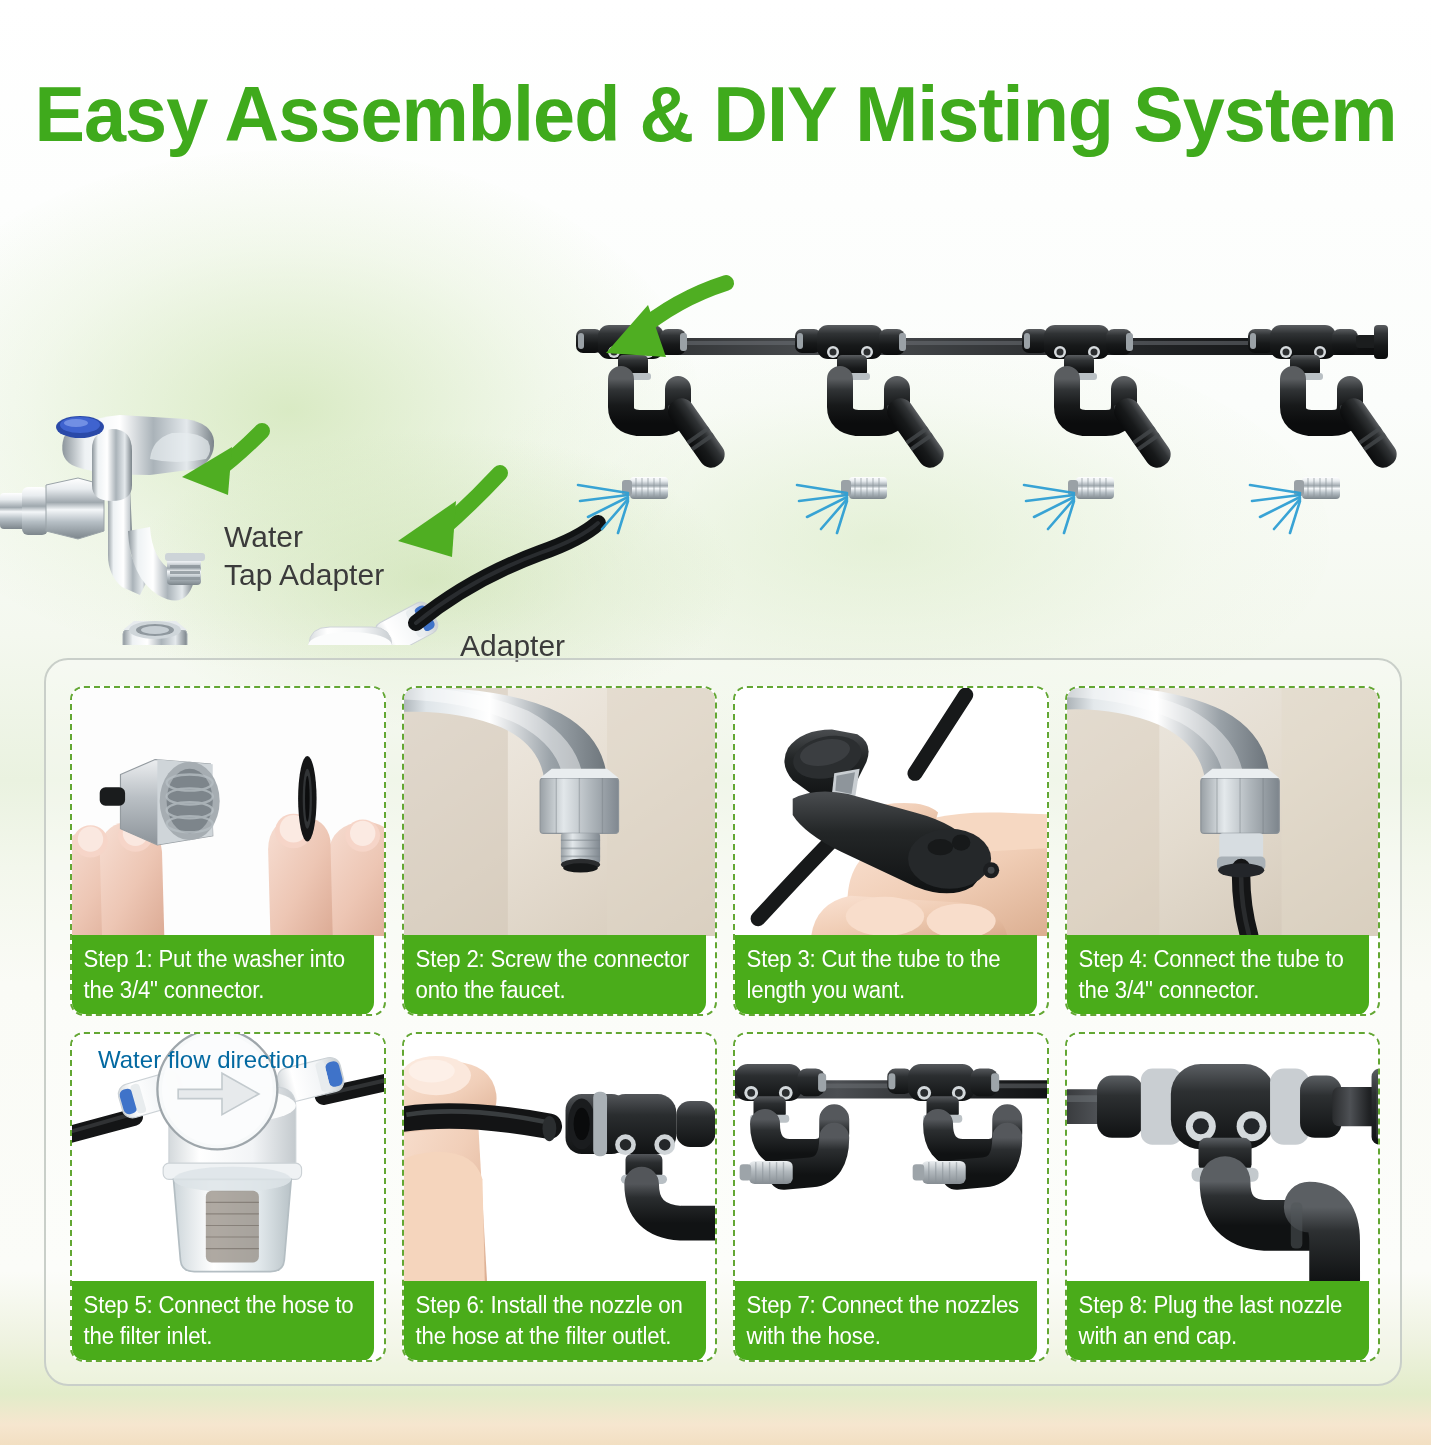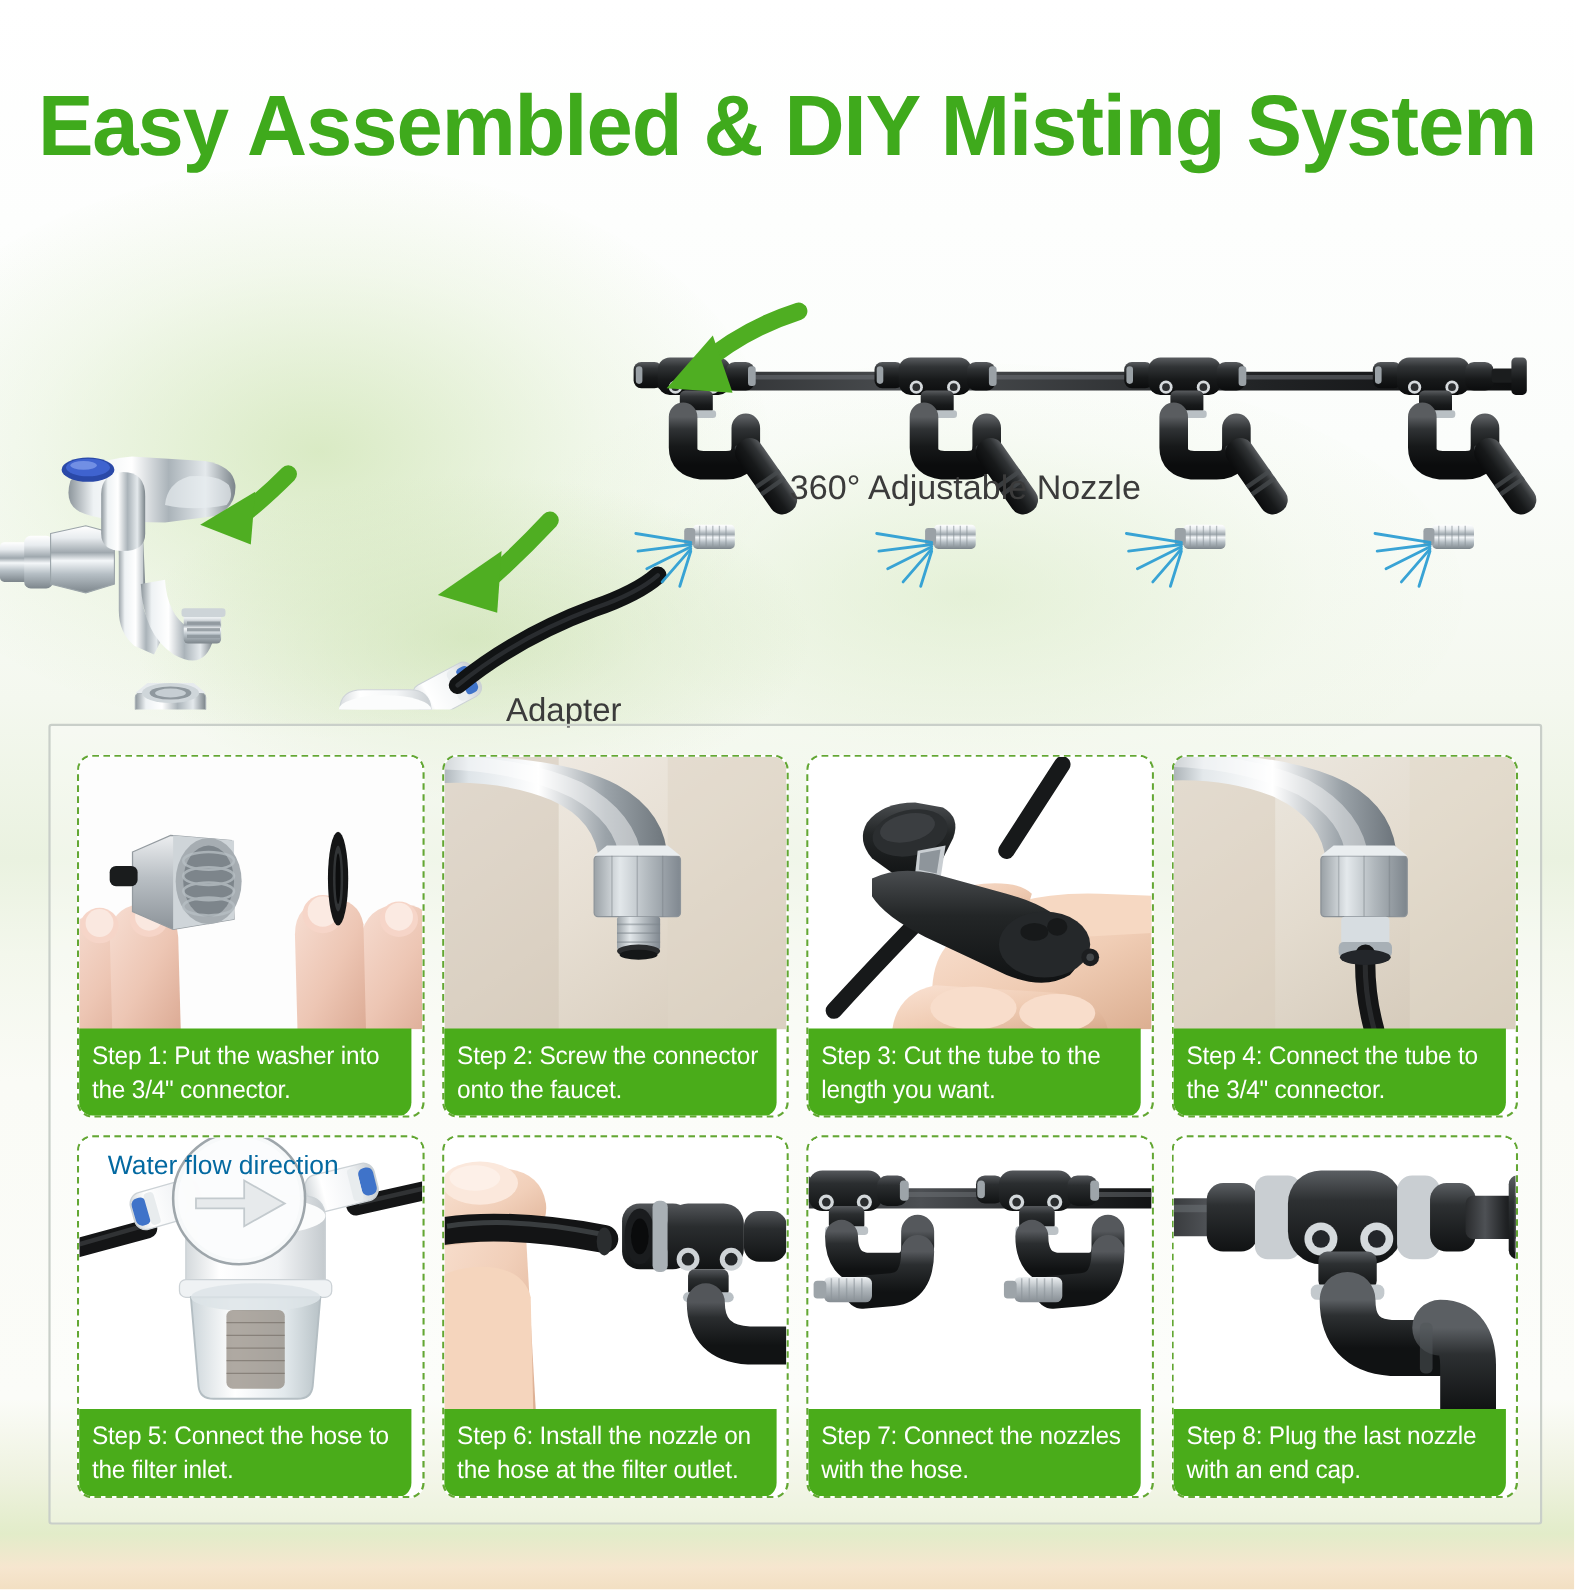--- a/index.html
+++ b/index.html
@@ -84,21 +84,21 @@
   #lbl-nozzle { left: 718px; top: 250px; font-size: 31px; }
   #lbl-adapter { left: 224px; top: 343px; }
   #lbl-filter  { left: 460px; top: 452px; }
 
   
   #panel {
     position: absolute;
     left: 44px; top: 658px;
     width: 1358px; height: 728px;
     border: 2px solid #c9cfc9;
-    border-radius: 3px;
+    border-radius: 24px;
     background: rgba(255,255,255,0.30);
   }
 
   #grid {
     position: absolute;
     left: 24px; top: 26px;
     width: 1310px; height: 676px;
     display: grid;
     grid-template-columns: repeat(4, 1fr);
     grid-template-rows: repeat(2, 1fr);
@@ -475,21 +475,22 @@
         <path d="M262 256 Q236 282 214 298" fill="none" stroke="#4fae22" stroke-width="16" stroke-linecap="round"></path>
         <path d="M232 272 L182 302 L228 320 Z" fill="#4fae22"></path>
       </g>
 
       <g>
         <path d="M500 298 Q470 330 440 356" fill="none" stroke="#4fae22" stroke-width="16" stroke-linecap="round"></path>
         <path d="M456 326 L398 366 L452 382 Z" fill="#4fae22"></path>
       </g>
     </svg>
 
-    <div class="lbl" id="lbl-nozzle">360° Adjustable Nozzle</div>
+    <div class="lbl" id="lbl-adapter">Water
+Tap Adapter</div>
     <div class="lbl" id="lbl-filter">Adapter</div>
   </div>
 
   <div id="panel">
     <div id="grid">
 
       <div class="cell">
         <div class="photo">
           <svg viewBox="0 0 310 215" preserveAspectRatio="xMidYMid slice" xmlns="http://www.w3.org/2000/svg">
             <defs>

